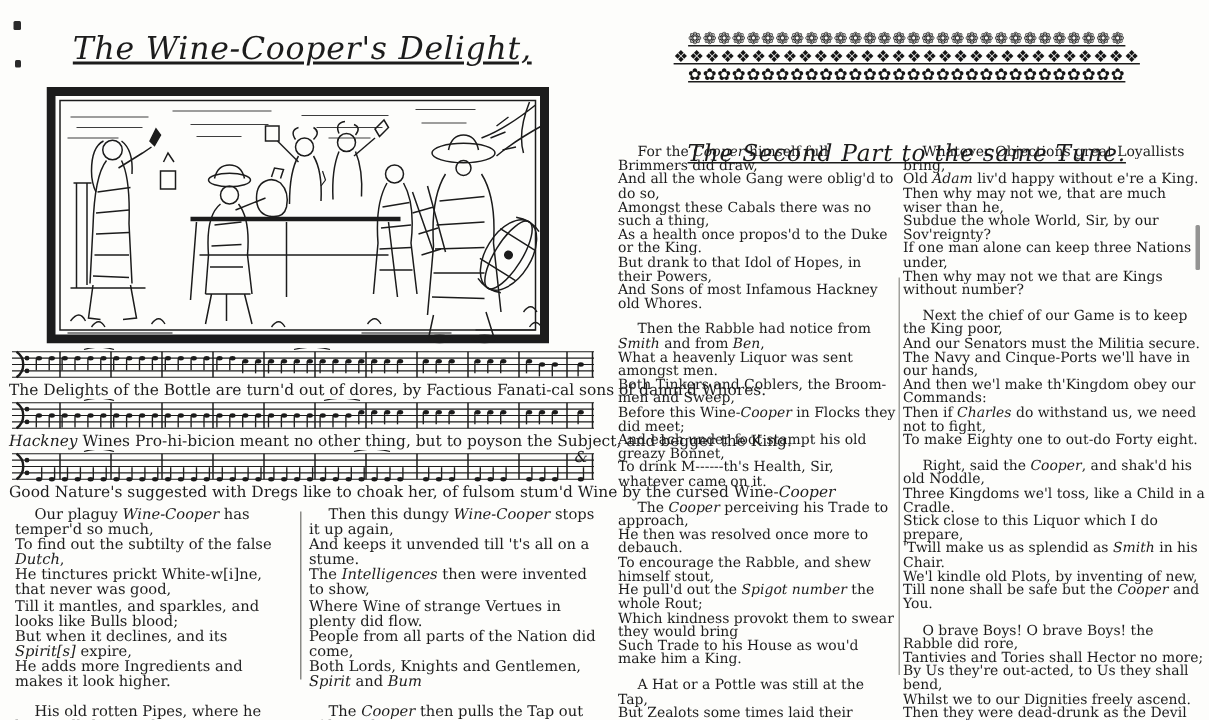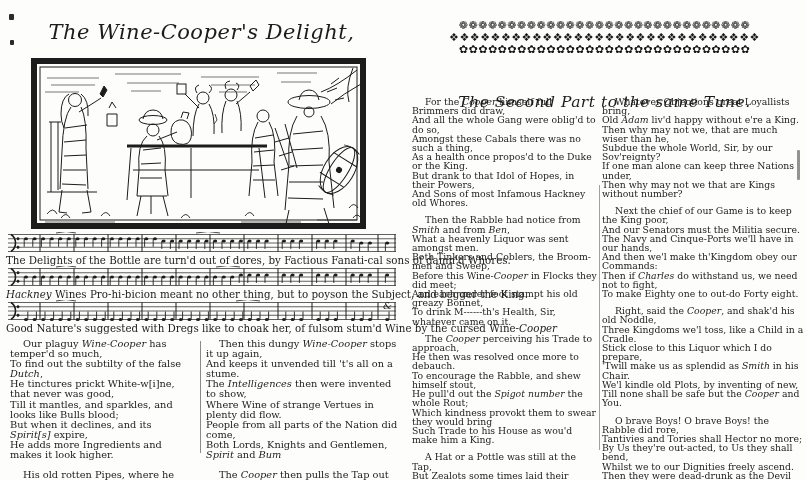--- a/index.html
+++ b/index.html
@@ -1,19 +1,19 @@
 <!DOCTYPE html>
 <html><head>
 <meta charset="utf-8">
 <style>
   html,body{margin:0;padding:0;background:#e9e9e6;}
   #scan{position:relative;width:806px;height:480px;background:#fdfdfb;overflow:hidden;
         font-family:"DejaVu Serif","Liberation Serif",serif;color:#1c1c1c;}
   .abs{position:absolute;}
-  .ctr{text-align:center;}
+  .ctr{text-align:center;text-decoration:underline;}
 
   
   #page-left{left:0;top:0;width:403px;height:480px;}
   .main-title{width:403px;top:20px;font-style:italic;font-size:21px;letter-spacing:.5px;}
   .sub-title{width:403px;top:46px;font-style:italic;font-weight:bold;font-size:10.5px;}
   .woodcut{left:31px;top:58px;}
   .music{left:6px;top:232px;width:392px;}
   .stave{height:22px;width:392px;}
   .tune-line{height:12px;font-size:10.3px;text-align:center;white-space:nowrap;line-height:12px;}
   .catchword{left:383px;top:300px;font-style:italic;font-size:10px;}

